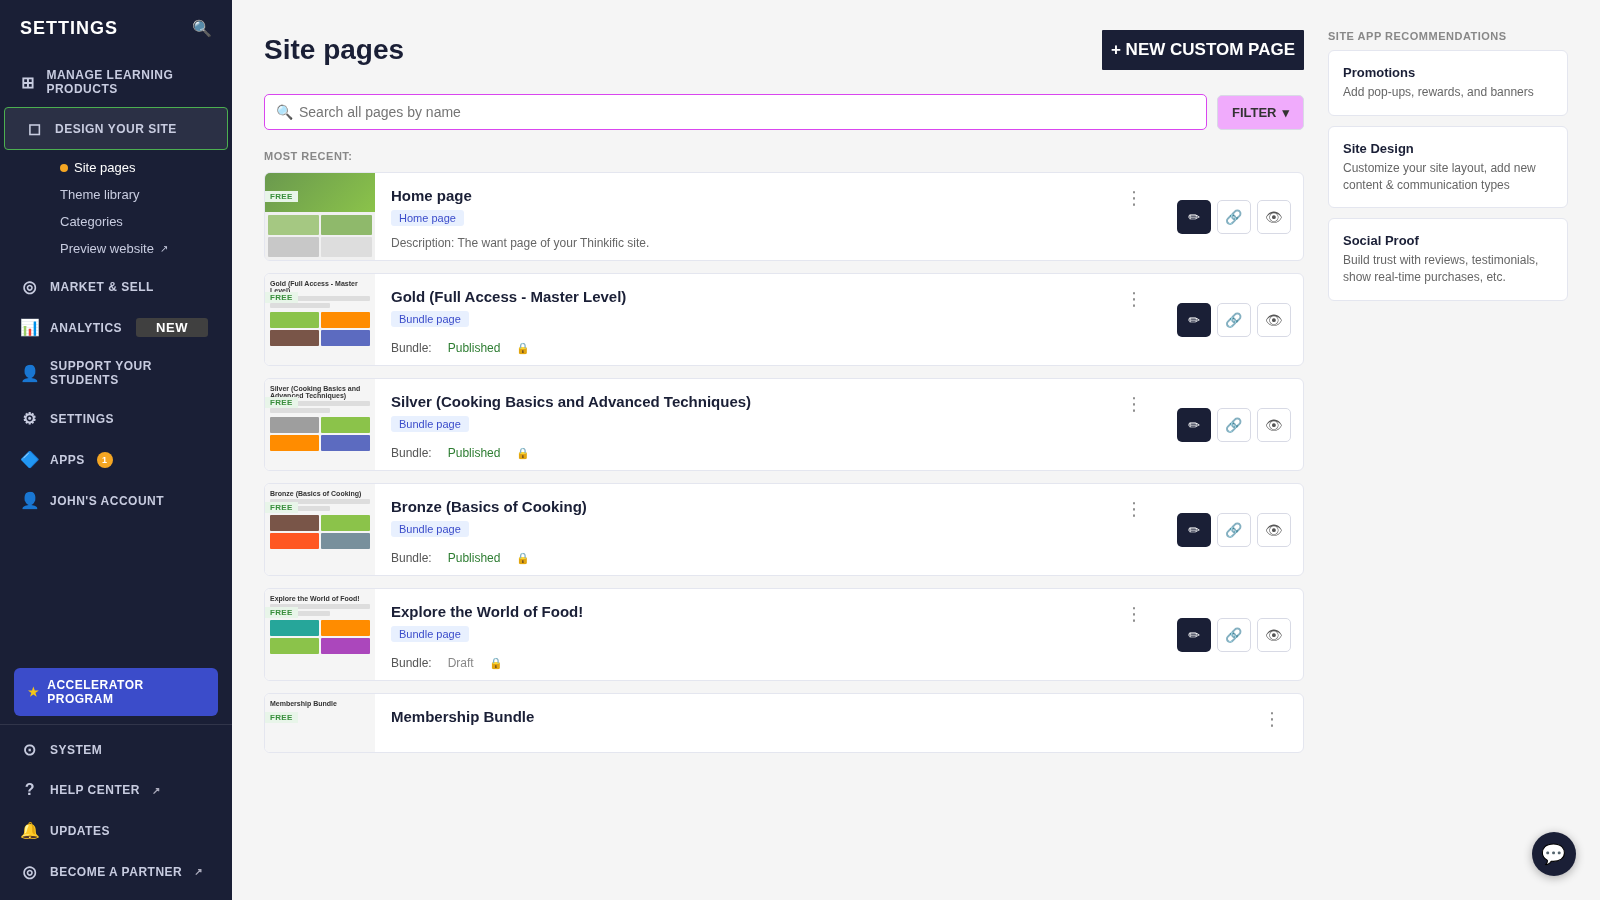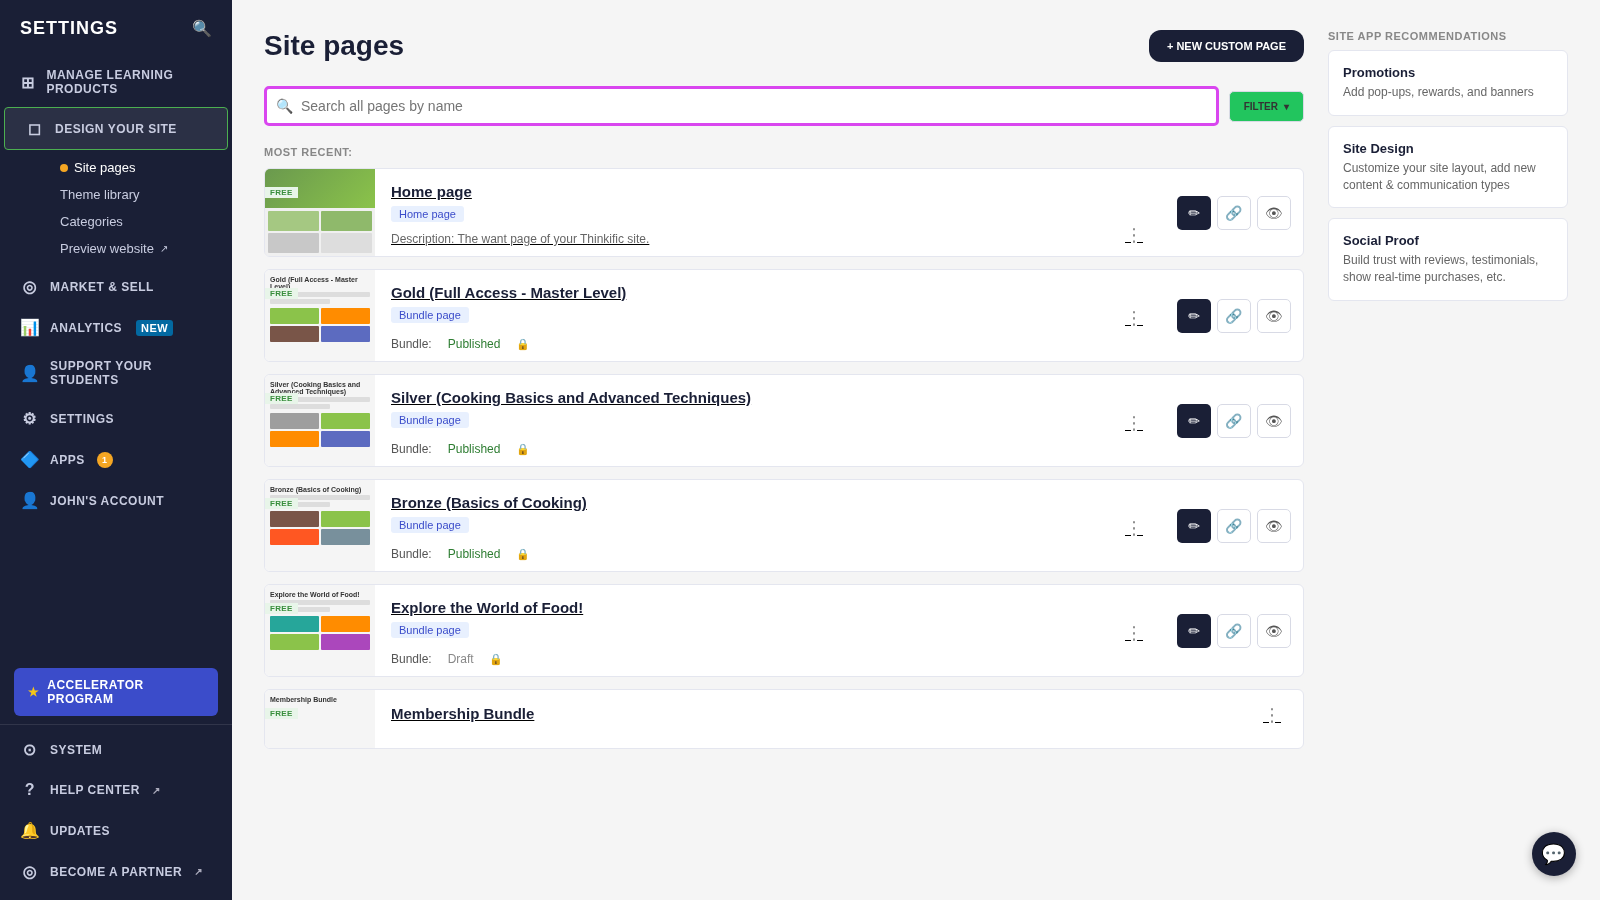--- a/index.html
+++ b/index.html
@@ -47,25 +47,25 @@
       position: relative;
     }
     .sidebar-nav-item.active-section {
       background: rgba(255,255,255,0.08);
       border: 1.5px solid #4CAF50;
       border-radius: 4px;
       margin: 0 4px;
     }
     .sidebar-nav-item .nav-icon { font-size: 16px; width: 20px; text-align: center; }
     .badge-new {
-      background: #0369a1;
+      background: #404040;
       color: #fff;
-      font-size: 11px;
-      font-weight: 700;
-      padding: 2px 5px;
+      font-size: 13px;
+      font-weight: 700;
+      padding: 2px 20px;
       border-radius: 3px;
       margin-left: 4px;
       letter-spacing: 0.5px;
     }
     .badge-notif {
       background: #f5a623;
       color: #fff;
       font-size: 9px;
       font-weight: 700;
       width: 16px;
@@ -134,23 +134,23 @@
     }
     .page-title {
       font-size: 28px;
       font-weight: 700;
       color: #1a1f36;
     }
     .new-custom-page-btn {
       background: #1a1f36;
       color: #fff;
       border: none;
-      padding: 10px 18px;
-      border-radius: 12px;
-      font-size: 11px;
+      padding: 10px 9px;
+      border-radius: 1px;
+      font-size: 17px;
       font-weight: 600;
       cursor: pointer;
       display: flex;
       align-items: center;
       gap: 6px;
     }
 
     
     .search-bar-row {
       display: flex;
@@ -166,33 +166,33 @@
       position: absolute;
       left: 12px;
       top: 50%;
       transform: translateY(-50%);
       color: #aab;
       font-size: 14px;
     }
     .search-input {
       width: 100%;
       padding: 9px 12px 9px 34px;
-      border: 3px solid #d946ef;
+      border: 1px solid #d946ef;
       border-radius: 5px;
       font-size: 14px;
       color: #555;
       background: #fff;
       outline: none;
     }
     .filter-btn {
-      background: #22c55e;
+      background: #f0abfc;
       border: 1px solid #d8dae5;
       padding: 9px 14px;
       border-radius: 5px;
-      font-size: 10px;
+      font-size: 13px;
       font-weight: 600;
       color: #333;
       cursor: pointer;
       display: flex;
       align-items: center;
       gap: 6px;
     }
 
     
     .most-recent-label {
@@ -234,23 +234,22 @@
     }
     .page-card-body {
       flex: 1;
       padding: 14px 16px 10px;
       display: flex;
       flex-direction: column;
       min-width: 0;
     }
     .page-card-header-row {
       display: flex;
-      align-items: flex-end;
+      align-items: flex-start;
       justify-content: space-between;
-      text-decoration: underline;
     }
     .page-card-title {
       font-size: 15px;
       font-weight: 600;
       color: #1a1f36;
       margin-bottom: 4px;
     }
     .page-type-badge {
       display: inline-block;
       background: #e8f0fe;

